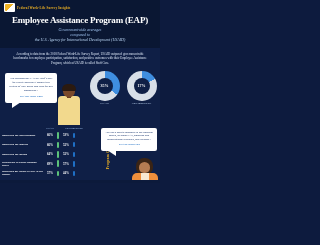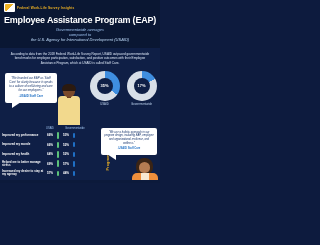--- a/index.html
+++ b/index.html
@@ -4,21 +4,21 @@
 <style>
   * { box-sizing: border-box; margin:0; padding:0; }
   html,body{ background:#0d1b3e; }
   body{
     width:160px; height:245px;
     font-family:"Liberation Sans", sans-serif;
     color:#ffffff;
     overflow:hidden;
     position:relative;
   }
-  .poster{ position:relative; width:160px; height:183px; background:#0f1f46; overflow:hidden; }
+  .poster{ position:relative; width:160px; height:183px; background:#0f1f46; overflow:hidden;font-family:Liberation Serif, serif; }
 
   
   .header{ position:relative; background:#0a1733; padding:3px 4px 5px 4px; }
   .brandrow{ display:flex; align-items:center; gap:2px; }
   .logo{ width:11px; height:9px; background:#ffffff; border-radius:1px; position:relative; flex:0 0 auto; }
   .logo:before{ content:""; position:absolute; left:1px; top:1px; width:9px; height:7px;
     background:linear-gradient(135deg,#f0b323 0%,#f0b323 55%,#ffffff 55%,#ffffff 100%); border-radius:1px;}
   .brandtxt{ font-size:3.2px; letter-spacing:.18px; color:#f0b323; font-weight:bold; white-space:nowrap; }
   .title{ text-align:center; font-size:9px; font-weight:bold; letter-spacing:-.2px; margin-top:3px; color:#fff; white-space:nowrap;}
   .sub{ text-align:center; font-size:4px; font-style:italic; color:#9fc3ef; line-height:1.35; margin-top:1.5px;}

